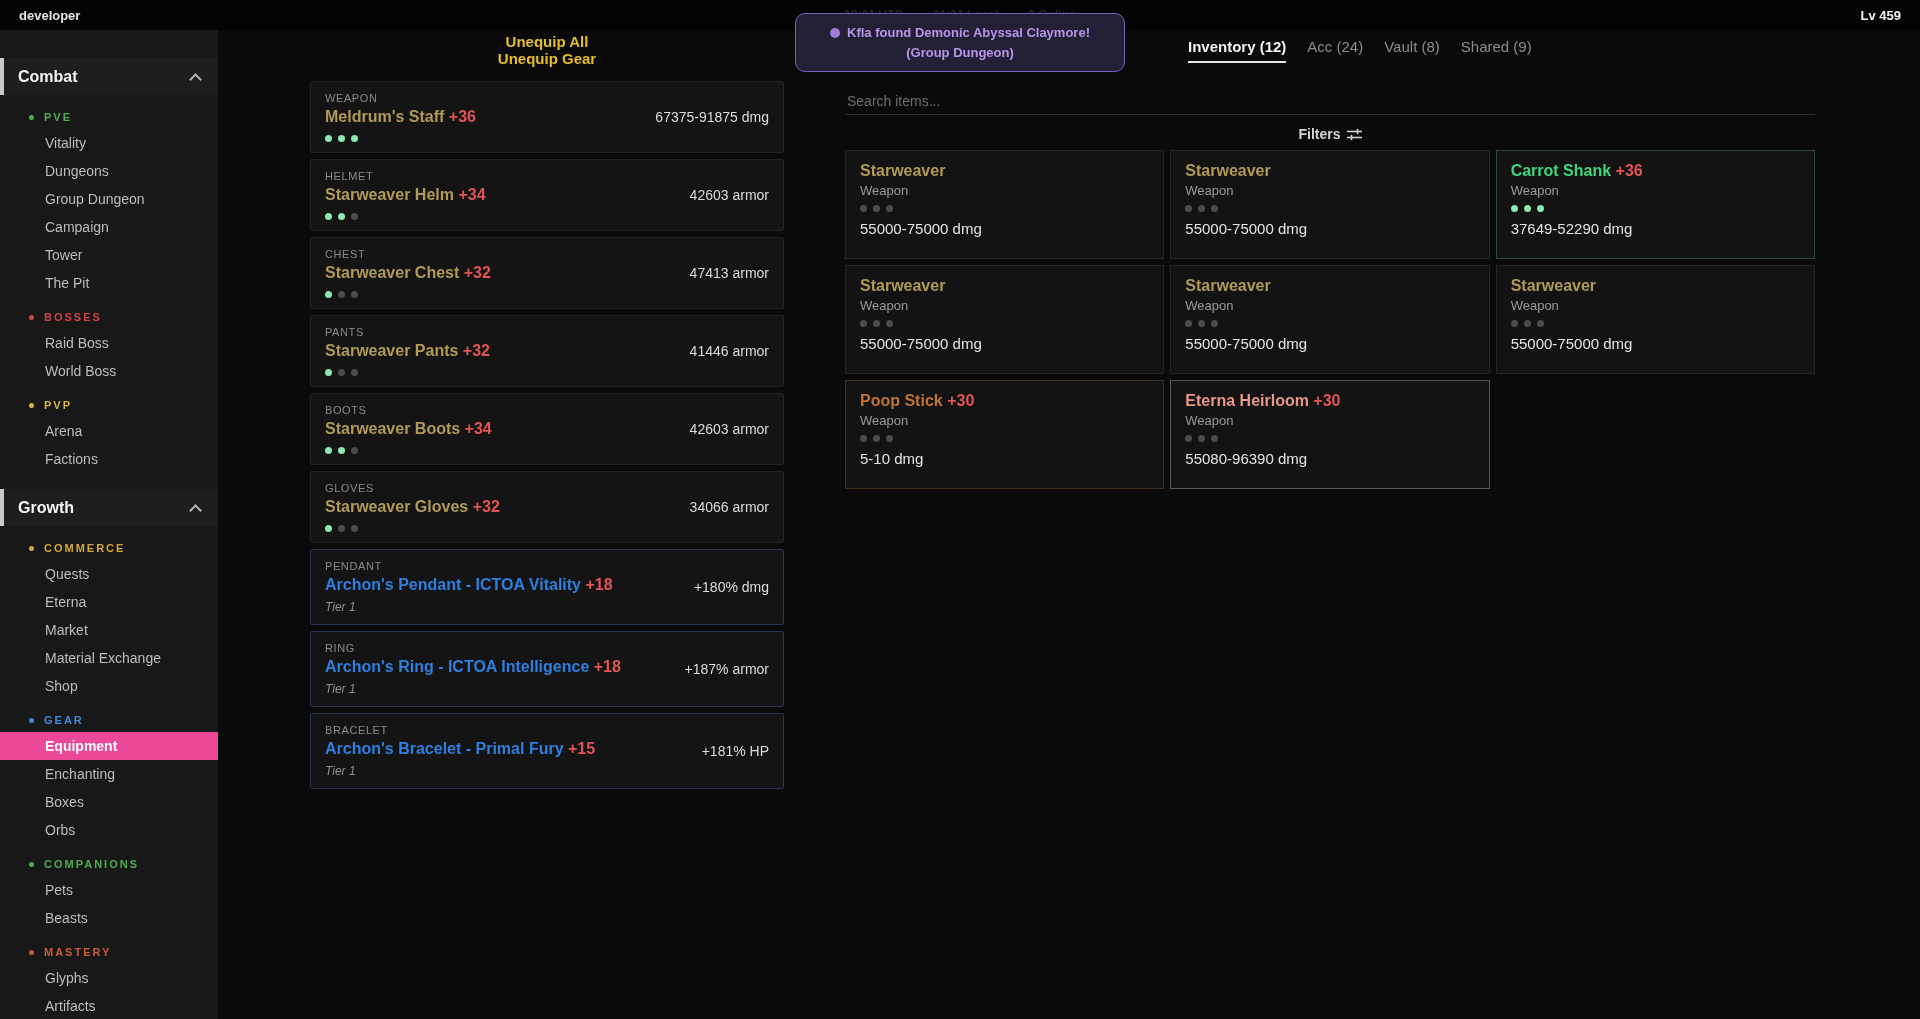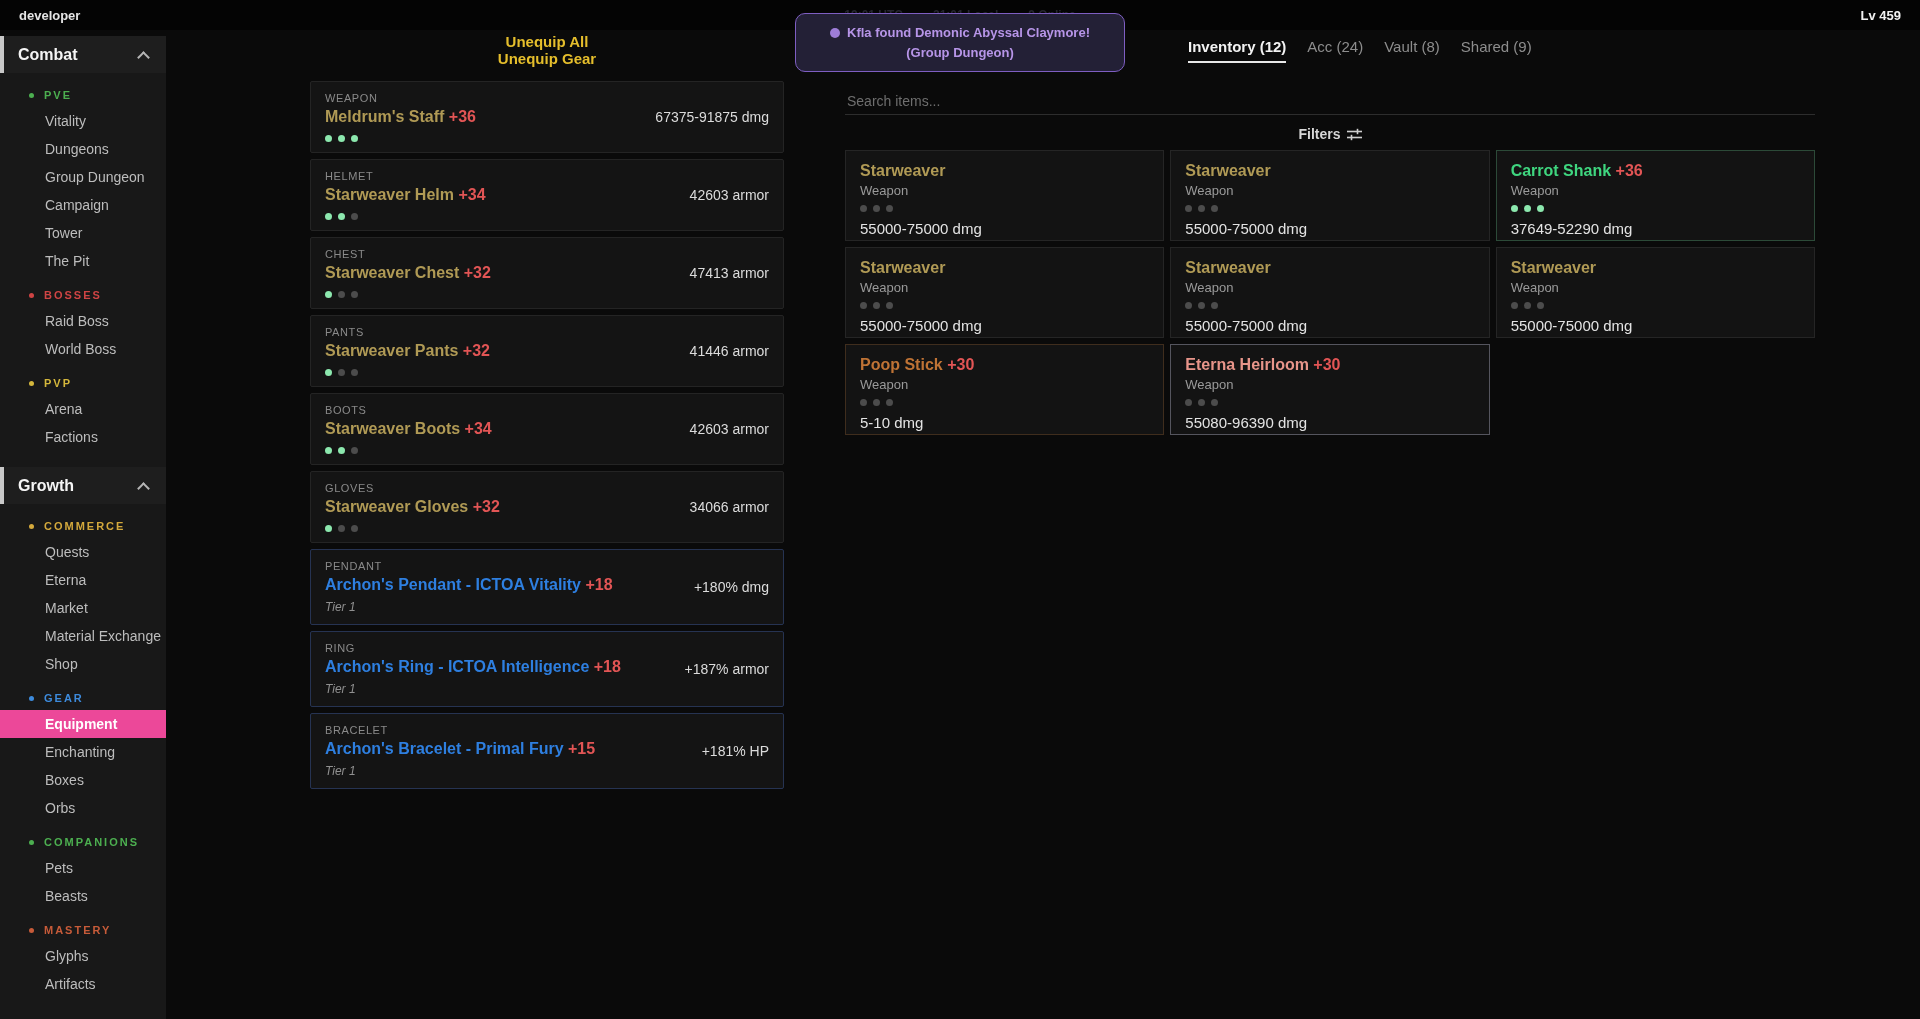--- a/index.html
+++ b/index.html
@@ -20,22 +20,22 @@
 
   
   .toast { position:absolute; top:13px; left:50%; transform:translateX(-50%);
            width:330px; background:#232036; border:1px solid #7e5ec2; border-radius:10px;
            padding:9px 16px; text-align:center; font-size:13px; font-weight:bold;
            color:#b795e8; line-height:1.5; z-index:20; }
   .toast-dot { display:inline-block; width:10px; height:10px; border-radius:50%;
                background:#9e7dd8; margin-right:7px; vertical-align:-1px; }
 
   
-  .sidebar { position:absolute; top:36px; left:0; bottom:0; width:166px; background:#181818;
-             overflow:hidden; }
+  .sidebar { position:absolute; top:30px; left:0; bottom:0; width:218px; background:#181818;
+             padding-top:28px; overflow:hidden; }
   .side-header { position:relative; height:37px; background:#1e1e1e; display:flex;
                  align-items:center; padding:0 18px; cursor:pointer; }
   .side-header + .side-group-label { margin-top:10px; }
   .side-header.later { margin-top:16px; }
   .side-header::before { content:""; position:absolute; left:0; top:0; bottom:0; width:4px; background:#c9c9c9; }
   .side-header-title { flex:1; font-size:16px; font-weight:bold; color:#f5f5f5; }
   .chevron-up { width:9px; height:9px; border-left:2px solid #b5b5b5; border-top:2px solid #b5b5b5;
                 transform:rotate(45deg); margin-top:5px; }
   .side-group-label { display:flex; align-items:center; gap:10px; height:24px; margin-top:8px;
                       padding-left:29px; font-size:11px; font-weight:bold; letter-spacing:2px; }
@@ -69,21 +69,21 @@
   .search-row { position:absolute; top:58px; left:0; right:0; }
   .search-input { width:100%; background:transparent; border:none; border-bottom:1px solid #2d2d2d;
                   color:#ddd; font-size:14px; padding:5px 2px; outline:none;
                   font-family:"Liberation Sans", sans-serif; }
   .search-input::placeholder { color:#6e6e6e; }
   .filters { position:absolute; top:96px; left:0; right:0; text-align:center; font-size:14px;
              font-weight:bold; color:#d6d6d6; cursor:pointer; }
   .filters svg { vertical-align:-2px; margin-left:6px; }
   .grid { position:absolute; top:120px; left:0; right:0; display:grid;
           grid-template-columns:repeat(3,1fr); gap:6px; }
-  .inv-card { position:relative; background:#131313; border:1px solid #252525; height:91px;
+  .inv-card { position:relative; background:#131313; border:1px solid #252525; height:109px;
               padding:11px 14px; cursor:pointer; }
   .inv-card.b-green  { border-color:#2c4a38; }
   .inv-card.b-orange { border-color:#3f2d1d; }
   .inv-card.b-light  { border-color:#55555e; }
   .inv-name { font-size:16px; font-weight:bold; white-space:nowrap; }
   .inv-type { font-size:13px; color:#9a9a9a; margin-top:3px; }
   .inv-card .dots { margin-top:7px; }
   .inv-stat { font-size:15px; color:#e3e3e3; margin-top:8px; }
 </style>
 </head>

